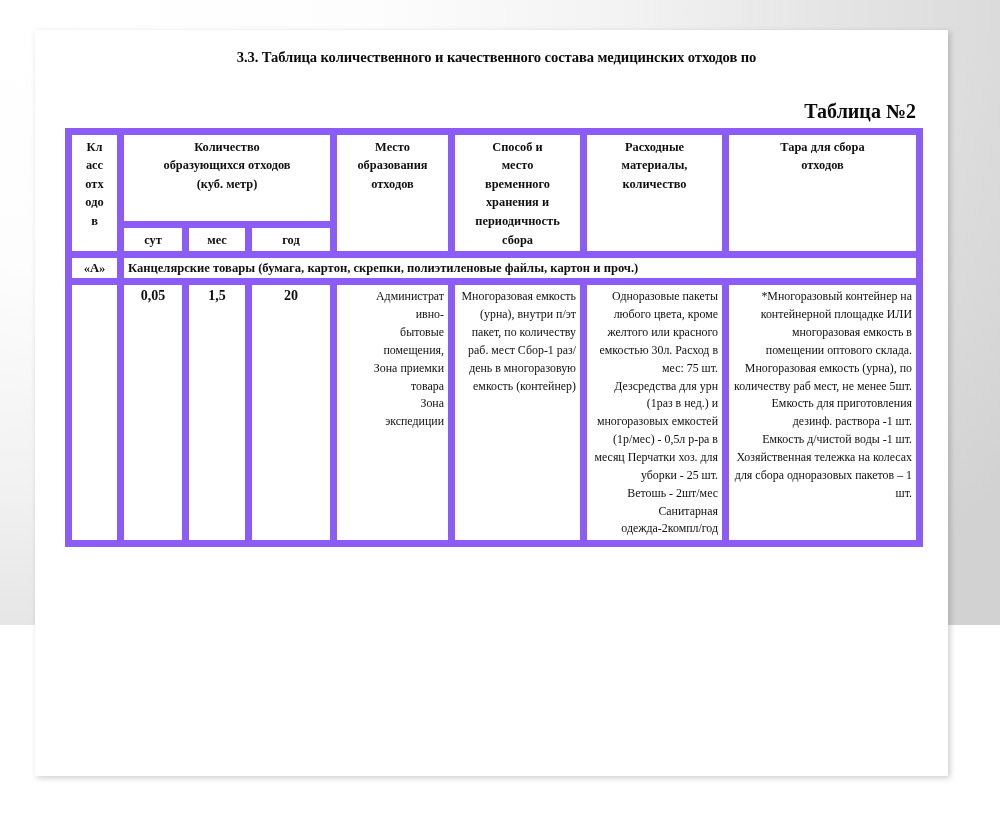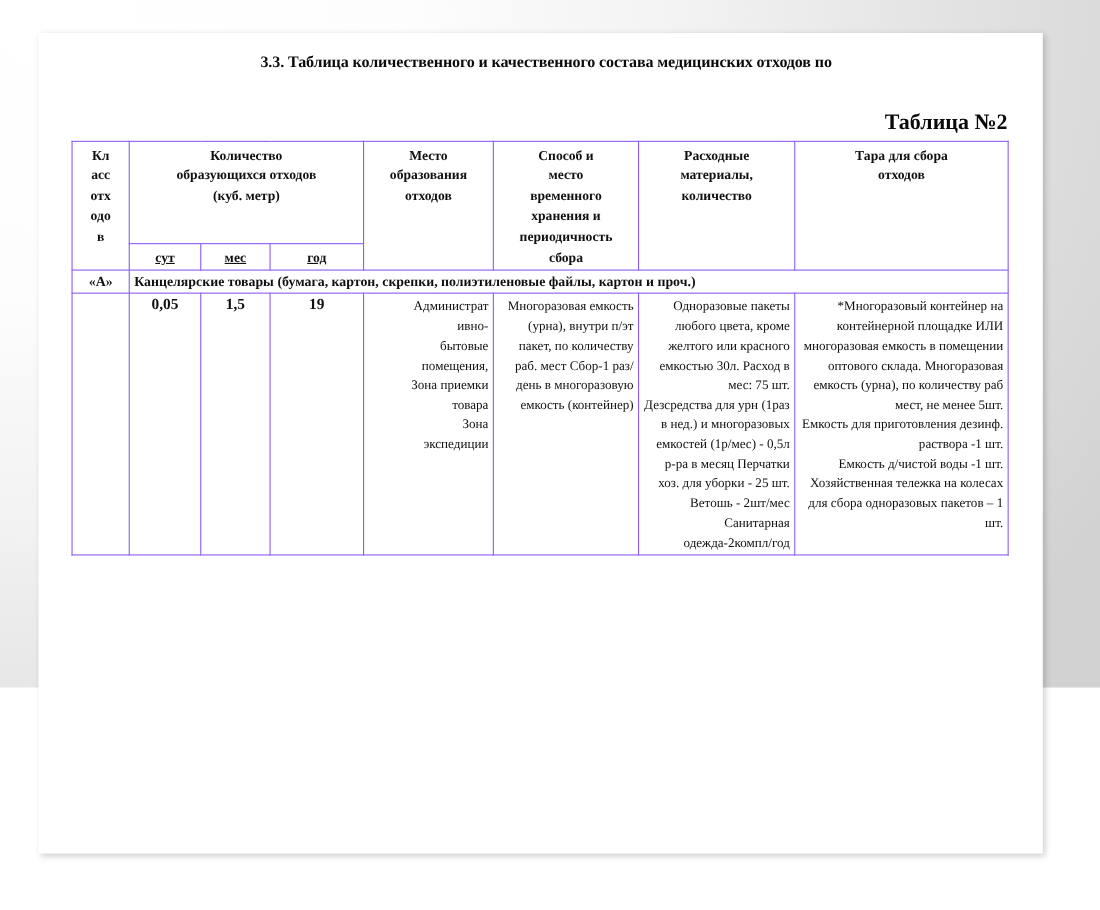--- a/index.html
+++ b/index.html
@@ -71,21 +71,21 @@
   }
   table.waste {
     border-collapse: collapse;
     table-layout: fixed;
     width: 851px;
     font-size: 11.6px;
     color: #101010;
   }
   table.waste th,
   table.waste td {
-    border: 1px solid #8b5cf6;
+    border: 7px solid #8b5cf6;
     vertical-align: top;
     padding: 3px 4px 2px 4px;
   }
   table.waste th {
     text-align: center;
     font-weight: bold;
     vertical-align: top;
     line-height: 1.50;
     font-size: 12.4px;
   }
@@ -93,21 +93,21 @@
     font-size: 12.4px;
     line-height: 1.52;
     padding-top: 5px;
   }
   th.grp-qty { padding-top: 5px; }
   th.col-place,
   th.col-method,
   th.col-mats,
   th.col-tara { padding-top: 5px; }
 
-  th.sub { font-size: 11.8px; padding: 3px 2px; height: 16px; vertical-align: middle; text-decoration: underline; }
+  th.sub { font-size: 11.8px; padding: 3px 2px; height: 16px; vertical-align: middle; }
 
   td.num {
     text-align: center;
     font-weight: bold;
     font-size: 14px;
     vertical-align: top;
     padding-top: 4px;
   }
   td.class-code {
     text-align: center;
@@ -215,21 +215,21 @@
           </thead>
           <tbody>
             <tr>
               <td class="class-code">«А»</td>
               <td class="class-desc" colspan="7">Канцелярские товары (бумага, картон, скрепки, полиэтиленовые файлы, картон и проч.)</td>
             </tr>
             <tr>
               <td class="blank"></td>
               <td class="num">0,05</td>
               <td class="num">1,5</td>
-              <td class="num">19</td>
+              <td class="num">20</td>
               <td class="body-text">
                 <span class="cell-text">Администрат
 ивно-
 бытовые
 помещения,
 Зона приемки
 товара
 Зона
 экспедиции</span>
               </td>

